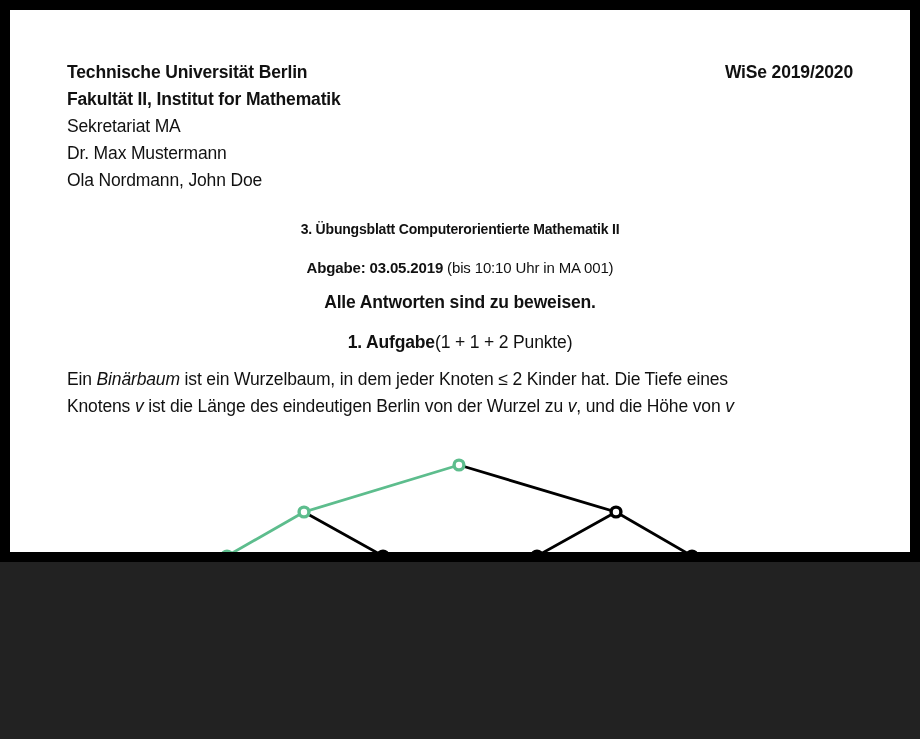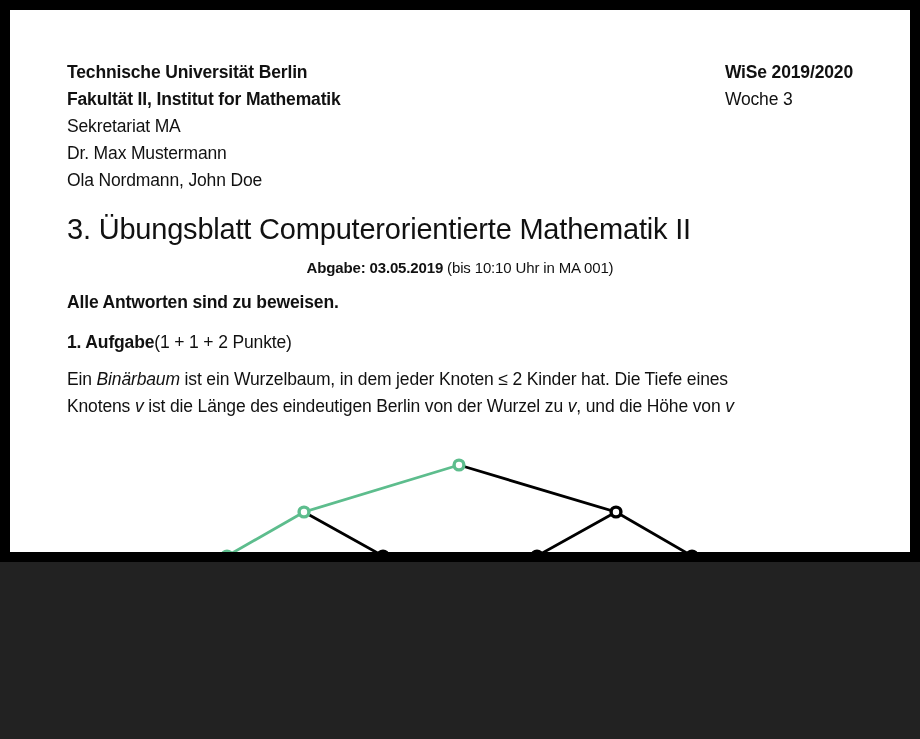--- a/index.html
+++ b/index.html
@@ -15,34 +15,34 @@
   }
   .content { padding: 0 57px; }
   .header-row {
     display: flex; justify-content: space-between;
     margin-top: 49px;
     font-size: 17.5px; line-height: 27px; letter-spacing: -0.15px;
   }
   .header-right { }
   .bold { font-weight: 700; }
   .title {
-    margin-top: 21px; text-align: left;
-    font-weight: 400; font-size: 29px; line-height: 28px;
+    margin-top: 21px; text-align: center;
+    font-weight: 700; font-size: 14px; line-height: 28px;
     letter-spacing: -0.2px;
   }
   .submission {
     margin-top: 11px; text-align: center;
     font-size: 15px; line-height: 27px; letter-spacing: -0.15px;
   }
   .notice {
-    margin-top: 8px; 
+    margin-top: 8px; text-align: center;
     font-weight: 700; font-size: 17.5px; line-height: 27px; letter-spacing: -0.15px;
   }
   .task-row {
-    display: flex; justify-content: flex-start;
+    display: flex; justify-content: center;
     margin-top: 13px;
     font-size: 17.5px; line-height: 27px; letter-spacing: -0.15px;
   }
   .paragraph {
     margin-top: 10px;
     font-size: 17.5px; line-height: 27px; letter-spacing: -0.15px;
   }
   .paragraph > div { white-space: nowrap; }
   .it { font-style: italic; }
   .figure { margin-top: 26px; display: flex; justify-content: center; }
@@ -56,21 +56,20 @@
     <div class="header-row">
       <div class="header-left">
           <div class="bold">Technische Universität Berlin</div>
           <div class="bold">Fakultät II, Institut for Mathematik</div>
           <div>Sekretariat MA</div>
           <div>Dr. Max Mustermann</div>
           <div>Ola Nordmann, John Doe</div>
         </div>
       <div class="header-right">
           <div class="bold">WiSe 2019/2020</div>
-          <div>Woche 3</div>
         </div>
     </div>
 
     <div class="title">3. Übungsblatt Computerorientierte Mathematik II</div>
 
     <div class="submission"><span class="bold">Abgabe: 03.05.2019</span><span> (bis 10:10 Uhr in MA 001)</span></div>
 
     <div class="notice">Alle Antworten sind zu beweisen.</div>
 
     <div class="task-row">

